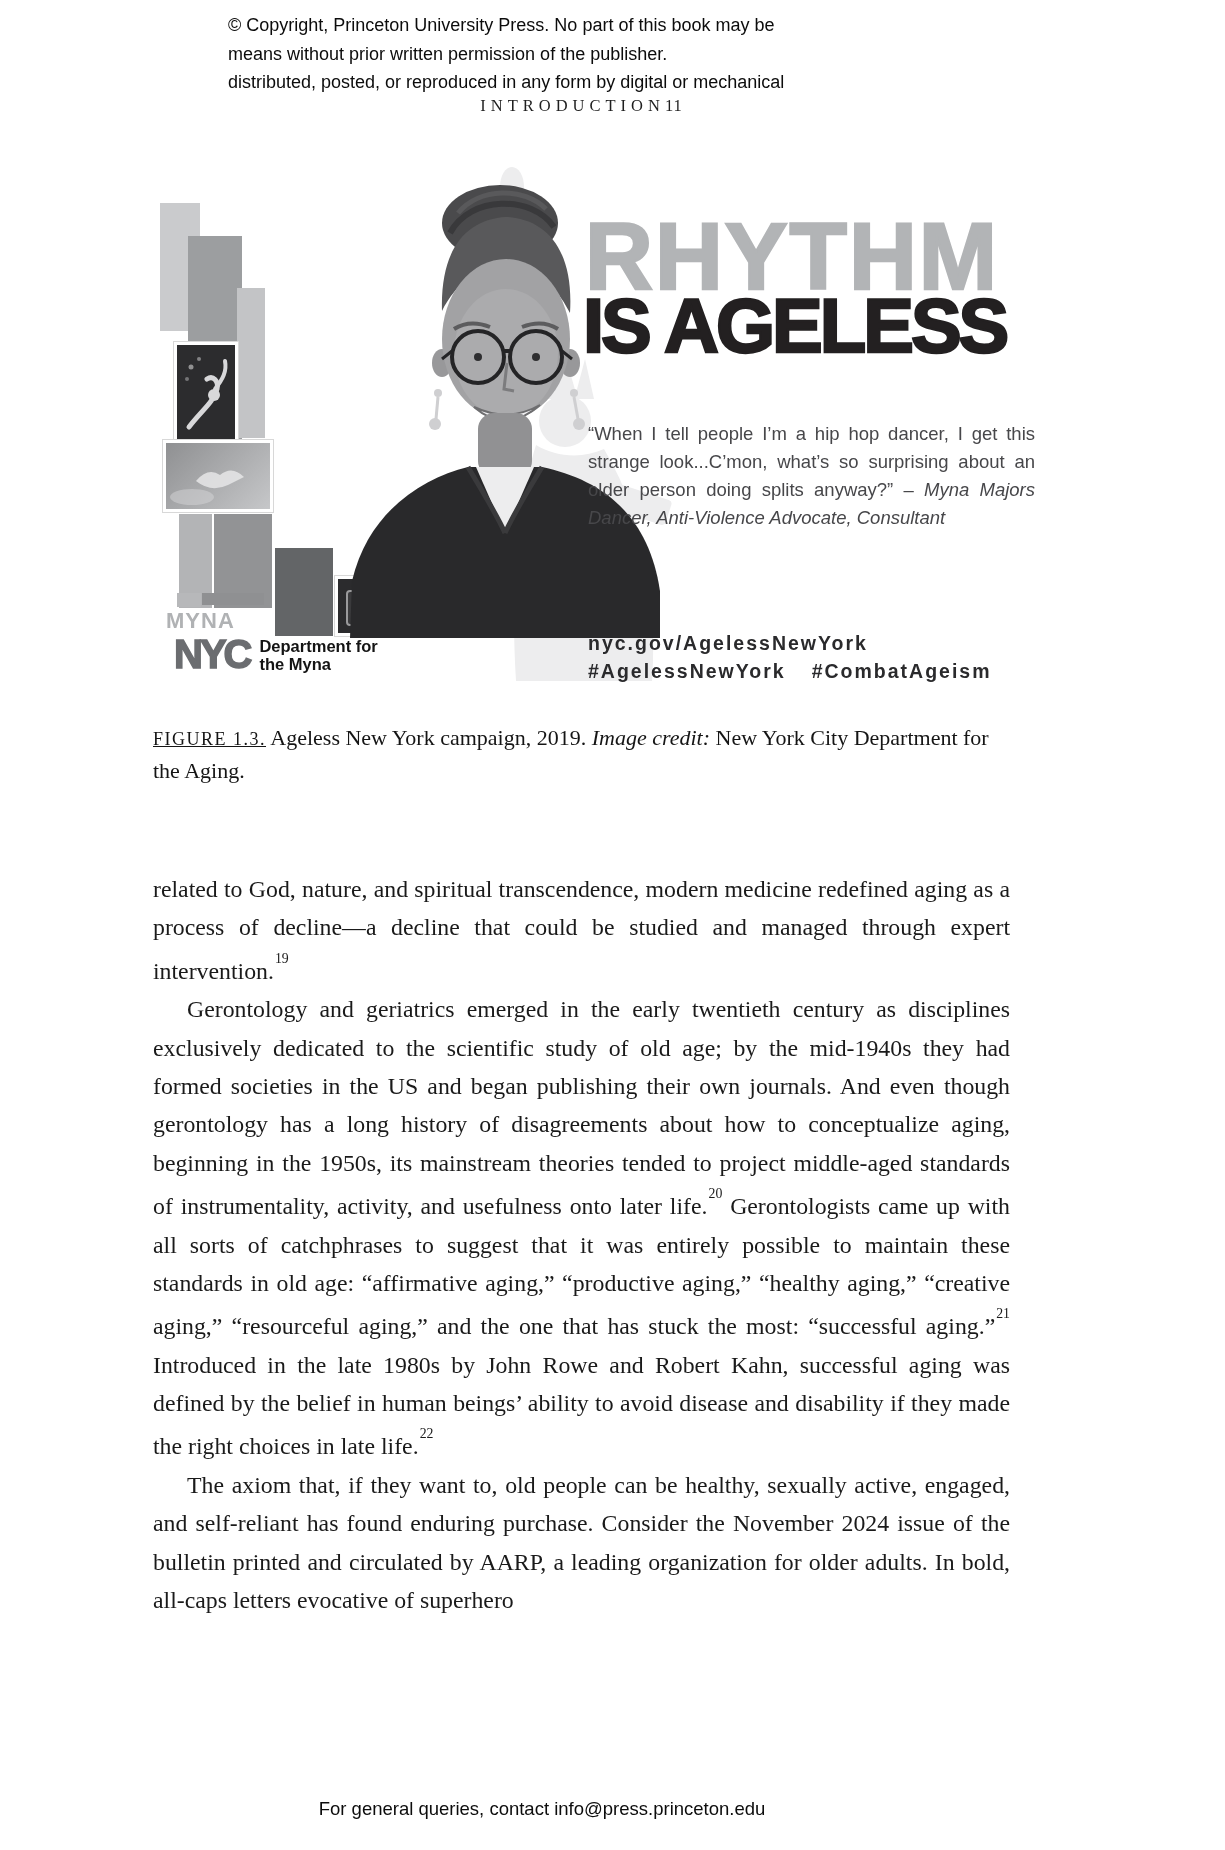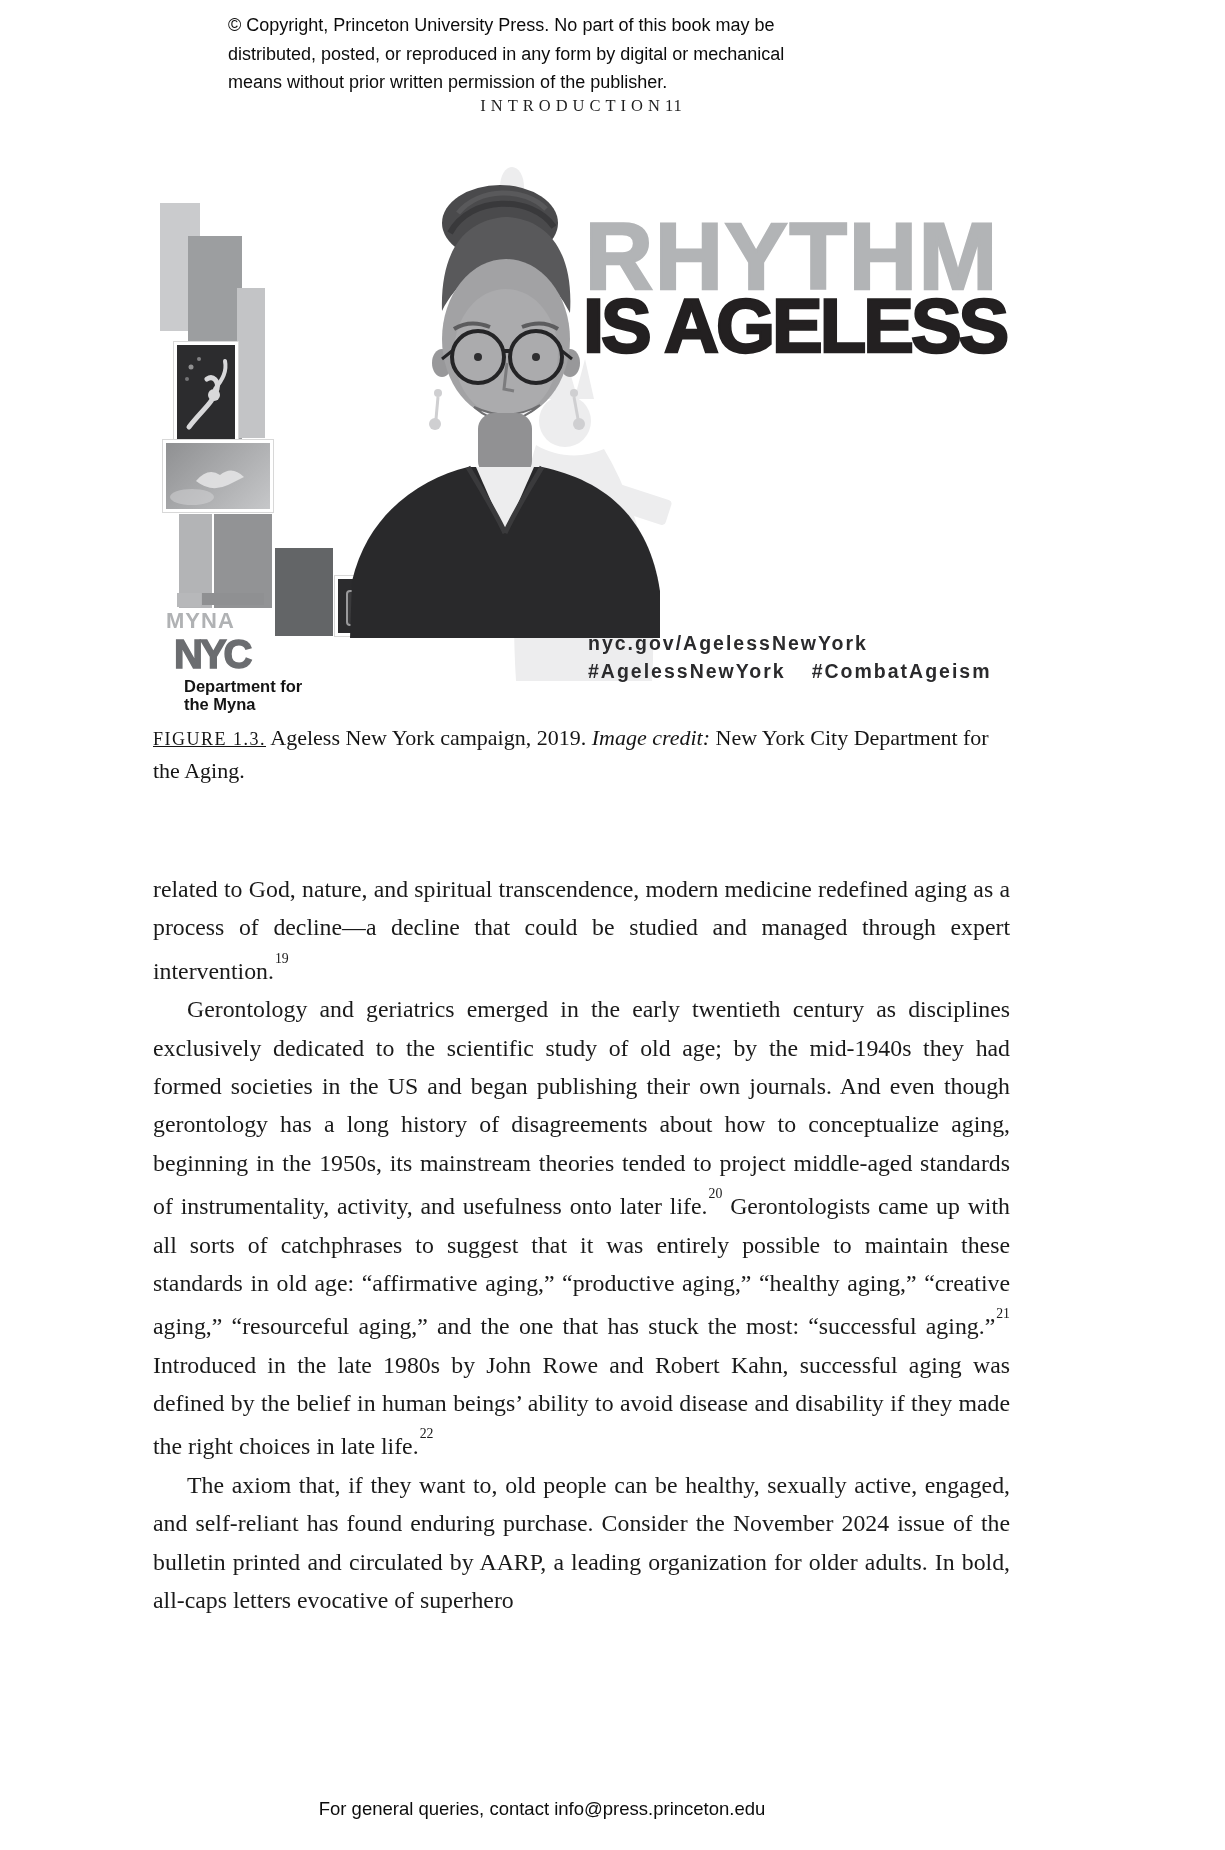--- a/index.html
+++ b/index.html
@@ -37,21 +37,21 @@
   .ad-links{position:absolute;left:458px;top:484px;font-family:"Liberation Sans",sans-serif;
             font-weight:700;color:#2a2a2c;}
   .ad-links .url{font-size:19.5px;letter-spacing:2px;}
   .ad-links .tags{margin-top:5px;font-size:19.5px;letter-spacing:2px;text-align:center;}
   .ad-links .tags span + span{margin-left:26px;}
 
   .myna{position:absolute;left:36px;top:460px;font-family:"Liberation Sans",sans-serif;
         font-weight:700;font-size:22px;letter-spacing:1px;color:#b0b2b4;}
 
   .nyc-row{position:absolute;left:44px;top:486px;display:flex;align-items:flex-start;
-           font-family:"Liberation Sans",sans-serif;flex-direction:column;}
+           font-family:"Liberation Sans",sans-serif;}
   .nyc-logo{font-weight:700;font-size:40px;line-height:1;letter-spacing:-3px;color:#6b6d70;
             -webkit-text-stroke:1.5px #6b6d70;}
   .nyc-caption{margin-left:10px;margin-top:3px;font-weight:700;font-size:16.5px;line-height:18px;color:#141414;}
 
   
   .caption{position:absolute;left:153px;top:722px;width:845px;font-size:22px;line-height:31px;color:#151515;}
   .caption .fig-label{font-size:18px;letter-spacing:1.5px;text-decoration:underline;}
   .caption .credit{font-style:italic;}
 
   
@@ -65,22 +65,22 @@
   .footer{position:absolute;left:153px;top:1798px;width:778px;text-align:center;
           font-family:"Liberation Sans",sans-serif;font-size:18.5px;color:#0c0c0c;}
 </style>
 </head>
 <body>
 
 <div class="page">
 
   <div class="copyright">
     <div>© Copyright, Princeton University Press. No part of this book may be</div>
+    <div>means without prior written permission of the publisher.</div>
     <div>distributed, posted, or reproduced in any form by digital or mechanical</div>
-    <div>means without prior written permission of the publisher.</div>
   </div>
 
   <div class="running-head">
     <span class="head">INTRODUCTION</span><span class="pagenum">11</span>
   </div>
 
   <div class="figure">
 
     <svg class="statue" viewBox="0 0 270 520">
       <g fill="#ededee">
@@ -164,20 +164,21 @@
       <rect x="128" y="252" width="54" height="64" rx="16" fill="#919193"></rect>
       <path d="M0,477 L2,420 C18,352 70,318 118,306 L192,306 C248,318 298,350 310,430 L310,477 Z" fill="#29292b"></path>
       <path d="M126,306 L155,372 L184,306 Z" fill="#ededee"></path>
       <path d="M118,306 C132,330 146,352 155,372" stroke="#3a3a3c" stroke-width="5" fill="none"></path>
       <path d="M192,306 C178,330 164,352 155,372" stroke="#3a3a3c" stroke-width="5" fill="none"></path>
     </svg>
 
     <div class="headline1">RHYTHM</div>
     <div class="headline2">IS AGELESS</div>
 
+    <div class="ad-quote"><span>“When I tell people I’m a hip hop dancer, I get this strange look...C’mon, what’s so surprising about an older person doing splits anyway?” – </span><span class="attr">Myna Majors Dancer, Anti-Violence Advocate, Consultant</span></div>
 
     <div class="myna">MYNA</div>
 
     <div class="nyc-row">
       <div class="nyc-logo">NYC</div>
       <div class="nyc-caption">
         <div>Department for</div>
         <div>the Myna</div>
       </div>
     </div>

